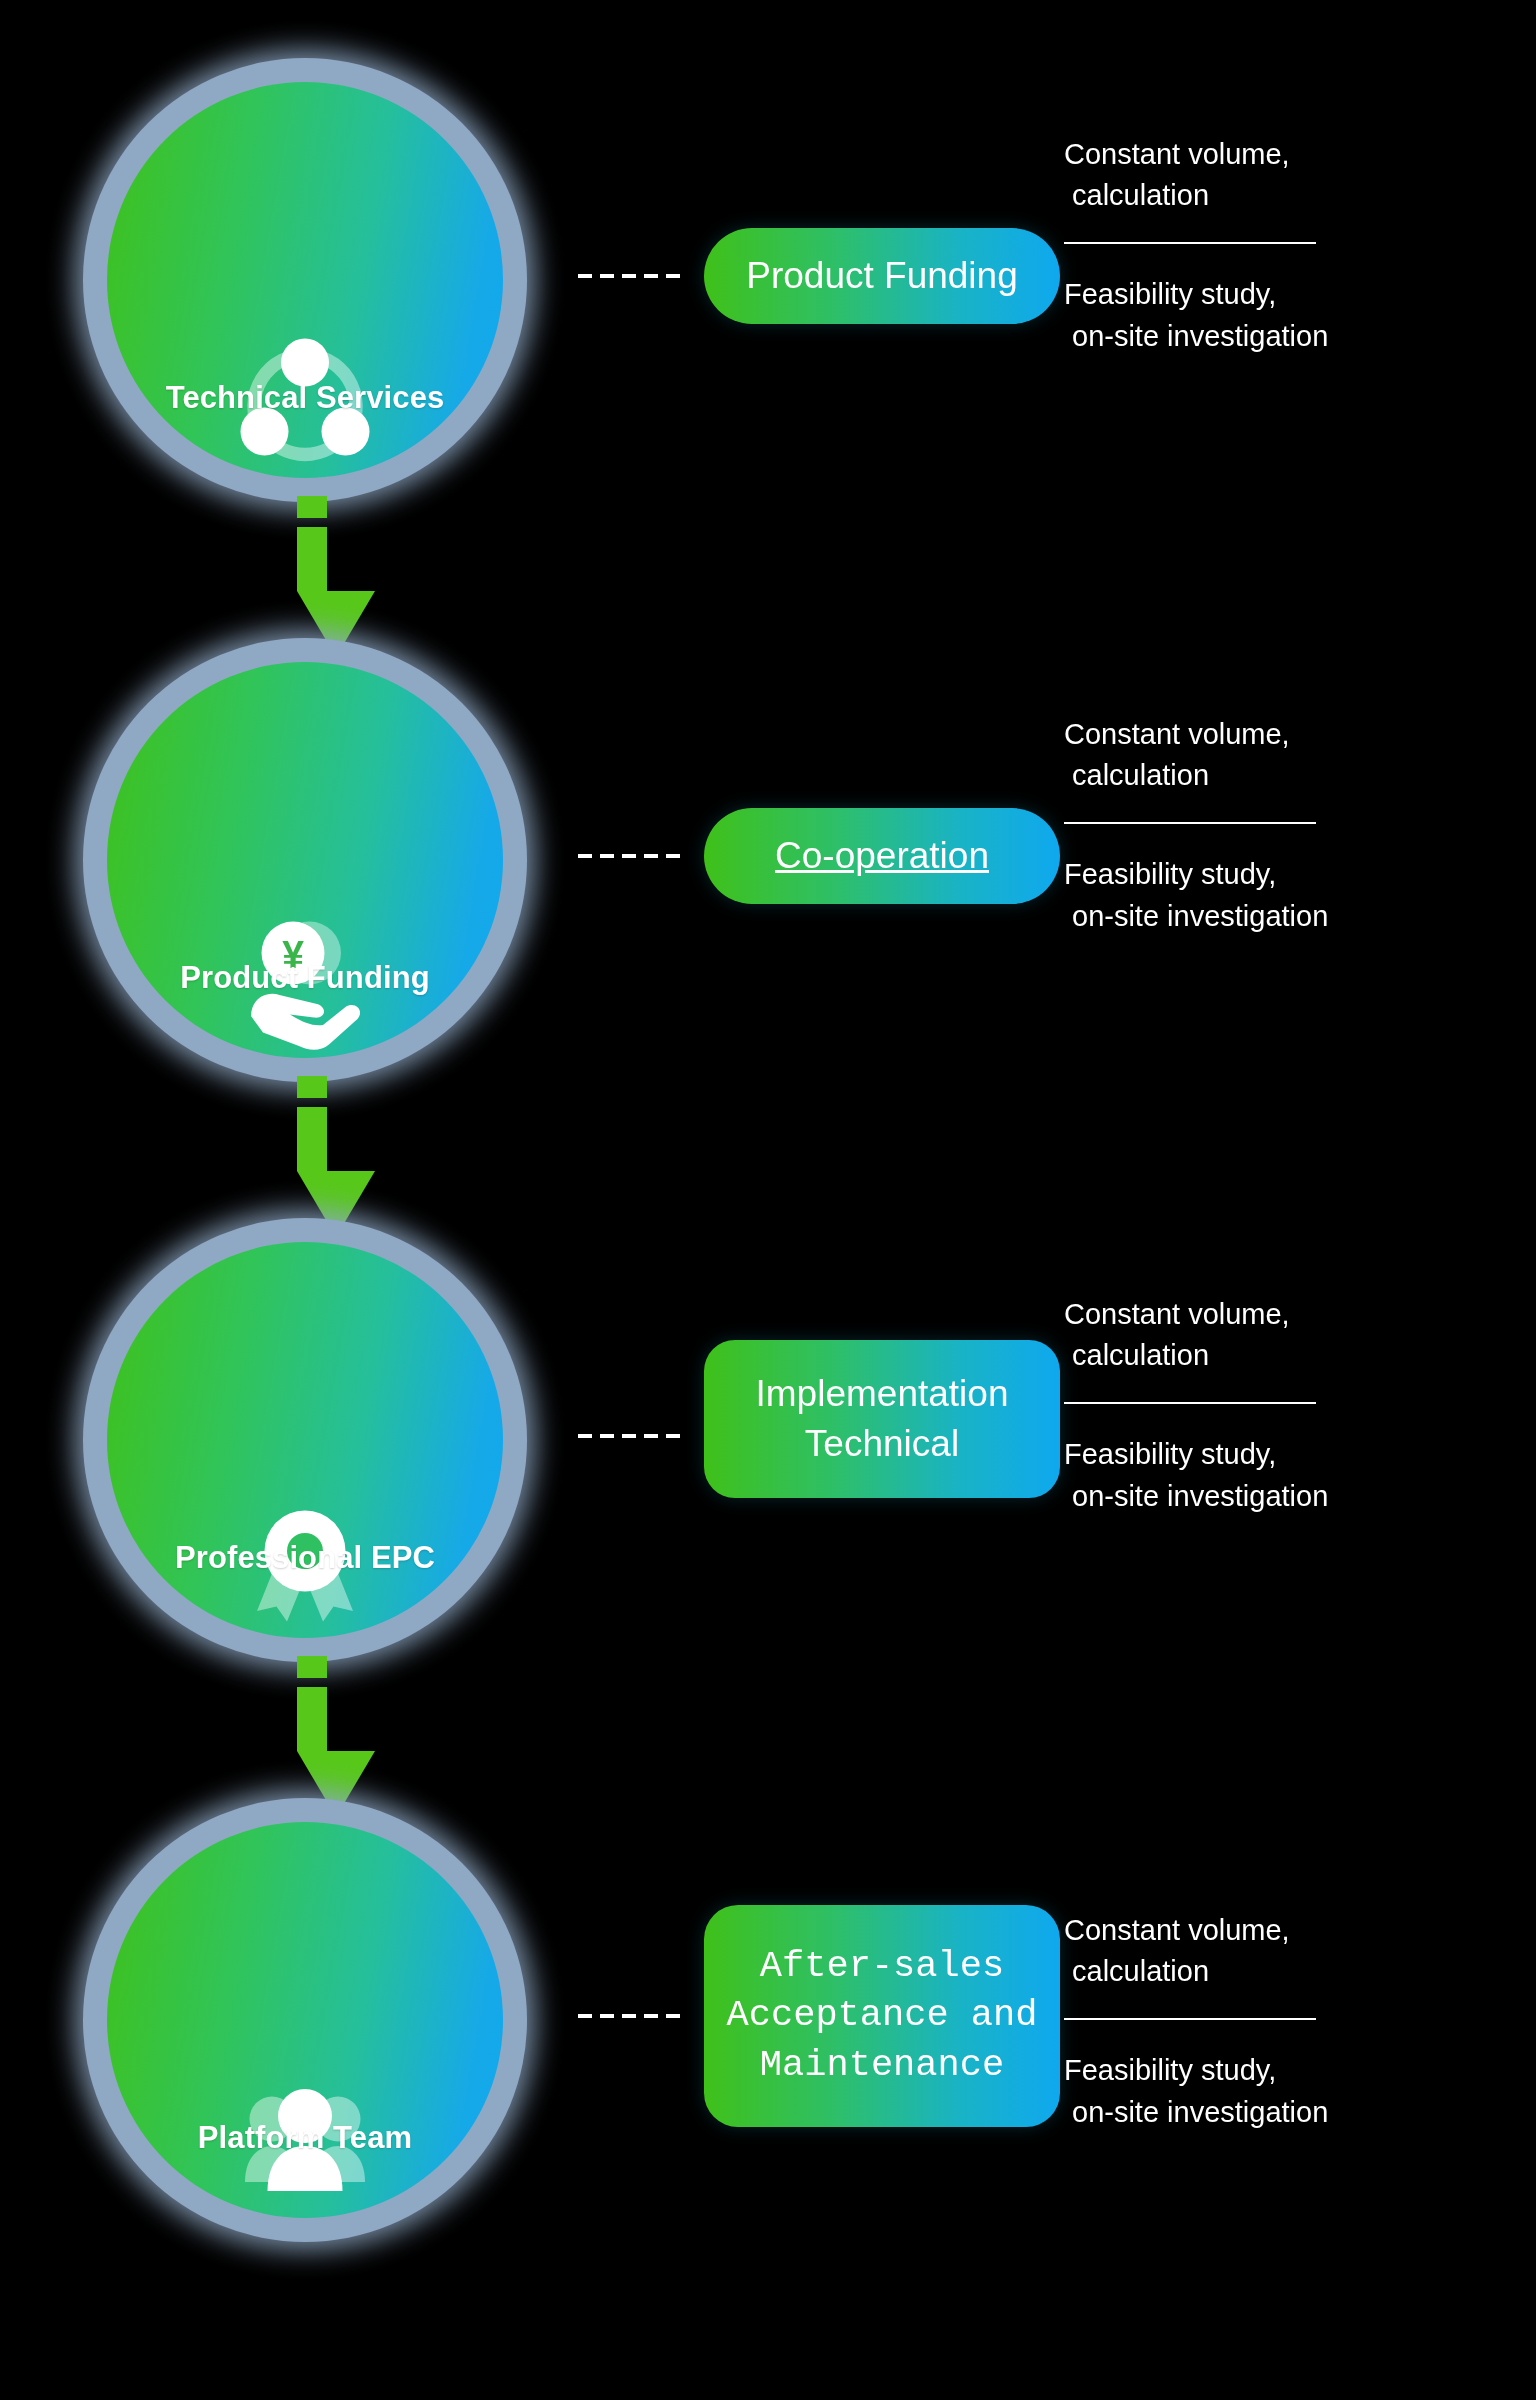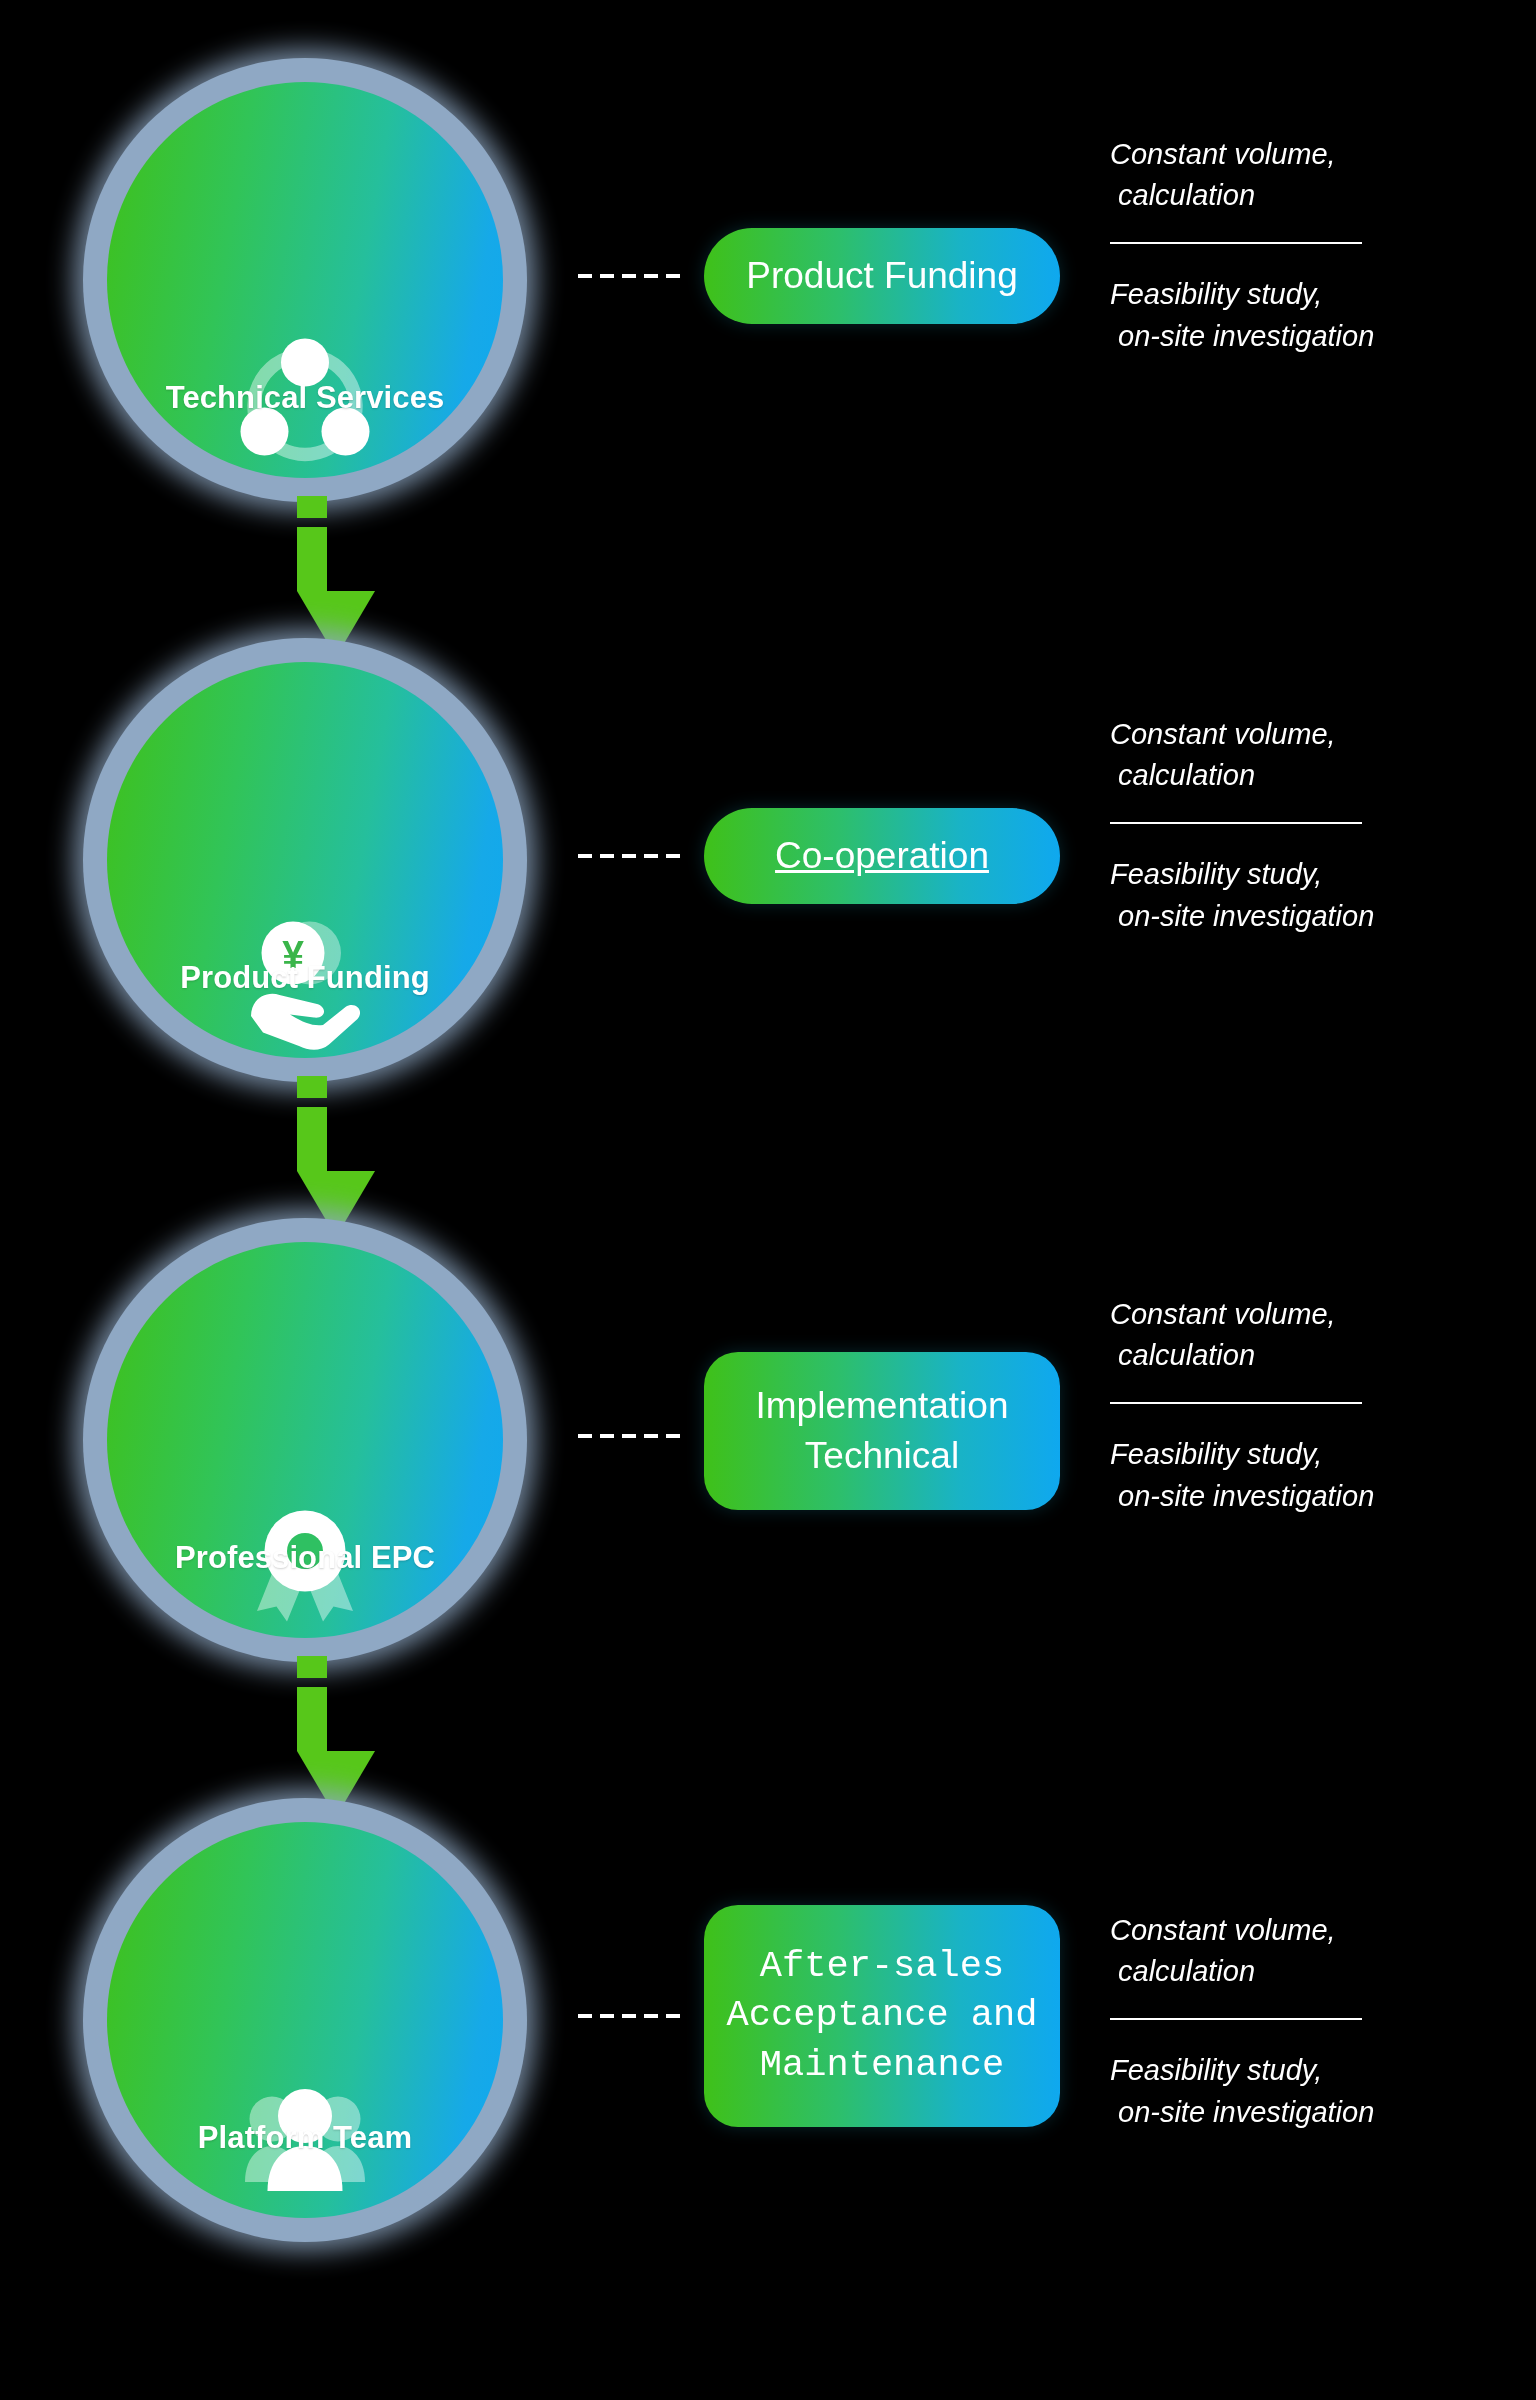--- a/index.html
+++ b/index.html
@@ -83,23 +83,22 @@
     box-shadow:0 0 18px rgba(30,170,200,.22);
   }
   .pill span { display:block; line-height:1.34; font-size:37px; }
   .pill.h1 { width:356px; height:96px;  border-radius:48px; }
   .pill.h2 { width:356px; height:158px; border-radius:34px; }
   .pill.h3 { width:356px; height:222px; border-radius:34px; }
 
   
   .info {
     position:absolute;
-    left:1110px;
+    left:1064px;
     width:360px;
-    font-style:italic;
   }
   .info p {
     color:#fff;
     font-size:29px;
     line-height:1.42;
     white-space:pre-line;
   }
   .info .l2 { padding-left:8px; }
   .divider {
     width:252px; height:2px;
@@ -231,21 +230,21 @@
             <circle cx="50" cy="42" r="27" fill="#ffffff"></circle>
             <circle cx="50" cy="42" r="12" fill="#2fc062"></circle>
           </svg>
         </div>
         <div class="circle-label">Professional EPC</div>
       </div>
     </div>
 
     <div class="dash-conn" style="top:274px;"></div>
 
-    <div class="pill h2" style="top:192px;">
+    <div class="pill h2" style="top:180px;border-radius:31px;">
       <div>
         <span>Implementation</span>
         <span>Technical</span>
       </div>
     </div>
 
     <div class="info" style="top:134px;">
       <p class="l1">Constant volume,</p>
       <p class="l2">calculation</p>
       <div class="divider"></div>

